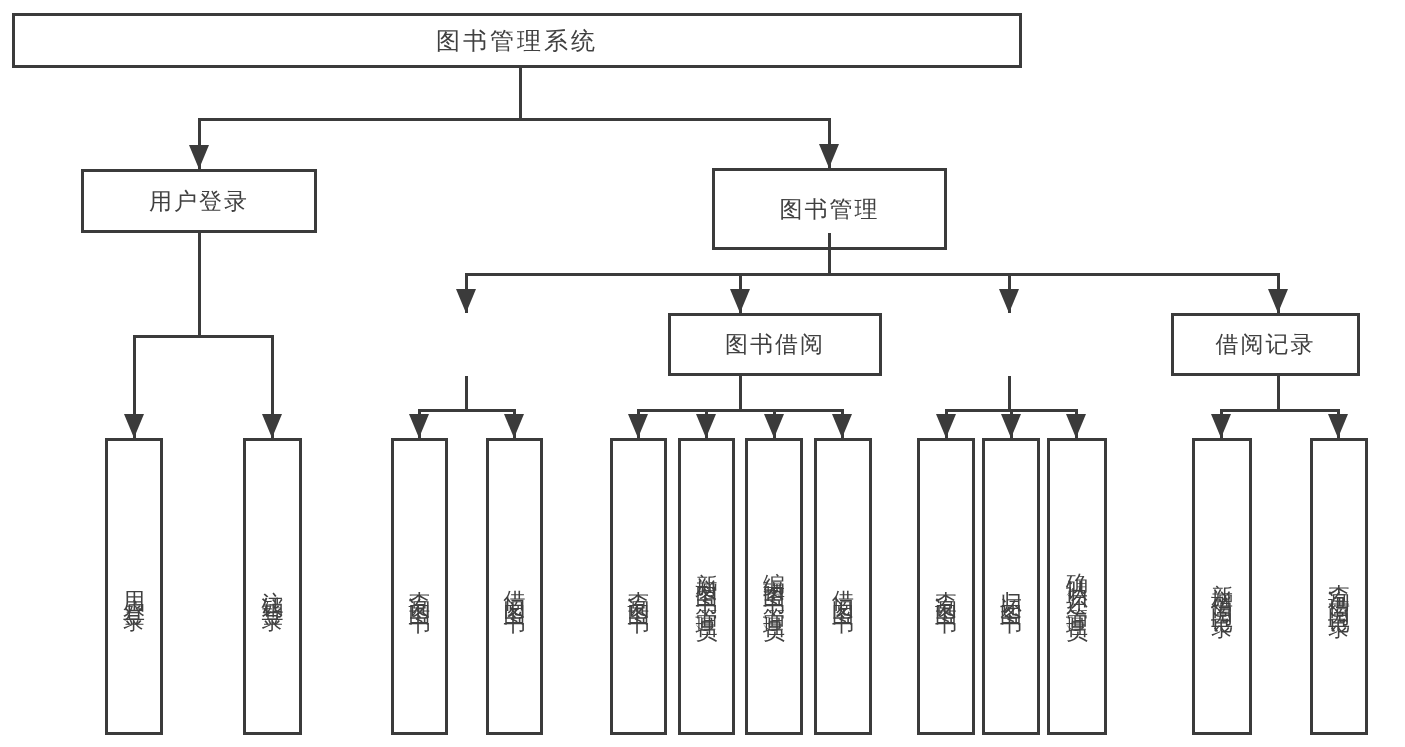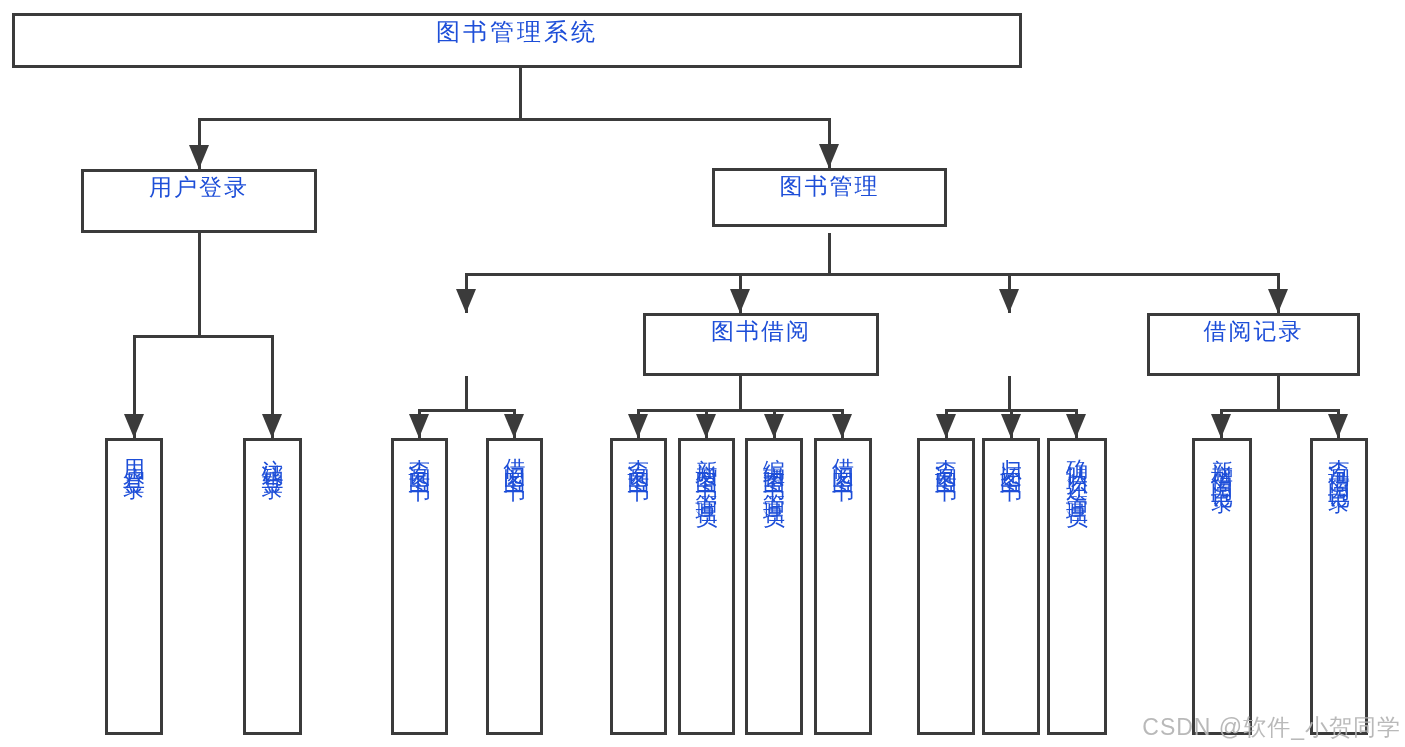--- a/index.html
+++ b/index.html
@@ -9,22 +9,23 @@
     background:#ffffff;
     overflow:hidden;
     font-family:"Liberation Sans", sans-serif;
   }
   .node{
     position:absolute;
     box-sizing:border-box;
     border:3px solid #3b3b3b;
     background:#ffffff;
     display:flex;
+    align-items:center;
     justify-content:center;
-    color:#1d4ed8;
+    color:#404040;
   }
   .node.h span{
     font-size:23px;
     letter-spacing:2px;
     white-space:nowrap;
   }
   .node.root span{ font-size:24px; letter-spacing:3px; }
   .node.v span{
     writing-mode:vertical-rl;
     font-size:22px;
@@ -59,31 +60,31 @@
 <div class="canvas">
 
   <div class="node h root" style="left:12px;top:13px;width:1010px;height:55px">
     <span>图书管理系统</span>
   </div>
 
   <div class="node h" style="left:81px;top:169px;width:236px;height:64px">
     <span>用户登录</span>
   </div>
 
-  <div class="node h" style="left:712px;top:168px;width:235px;height:59px">
+  <div class="node h" style="left:712px;top:168px;width:235px;height:82px">
     <span>图书管理</span>
   </div>
 
 
-  <div class="node h" style="left:643px;top:313px;width:236px;height:63px">
+  <div class="node h" style="left:668px;top:313px;width:214px;height:63px">
     <span>图书借阅</span>
   </div>
 
 
-  <div class="node h" style="left:1147px;top:313px;width:213px;height:63px">
+  <div class="node h" style="left:1171px;top:313px;width:189px;height:63px">
     <span>借阅记录</span>
   </div>
 
   <div class="node v" style="left:105px;top:438px;width:58px;height:297px">
     <span>用户登录</span>
   </div>
 
   <div class="node v" style="left:243px;top:438px;width:59px;height:297px">
     <span>注销登录</span>
   </div>
@@ -184,15 +185,14 @@
   <div class="arrowhead" style="left:1001px;top:414px"></div>
   <div class="arrowhead" style="left:1066px;top:414px"></div>
 
   <div class="line" style="left:1277px;top:376px;width:3px;height:33px"></div>
   <div class="line" style="left:1220px;top:409px;width:120px;height:3px"></div>
   <div class="line" style="left:1220px;top:409px;width:3px;height:29px"></div>
   <div class="line" style="left:1337px;top:409px;width:3px;height:29px"></div>
   <div class="arrowhead" style="left:1211px;top:414px"></div>
   <div class="arrowhead" style="left:1328px;top:414px"></div>
 
-  <div class="watermark">CSDN @软件_小贺同学</div>
 
 </div>
 
 </body></html>

